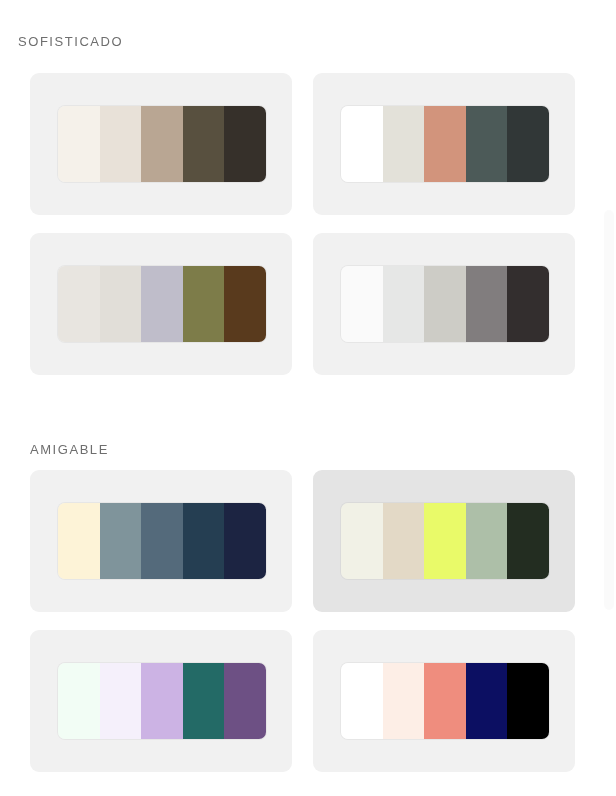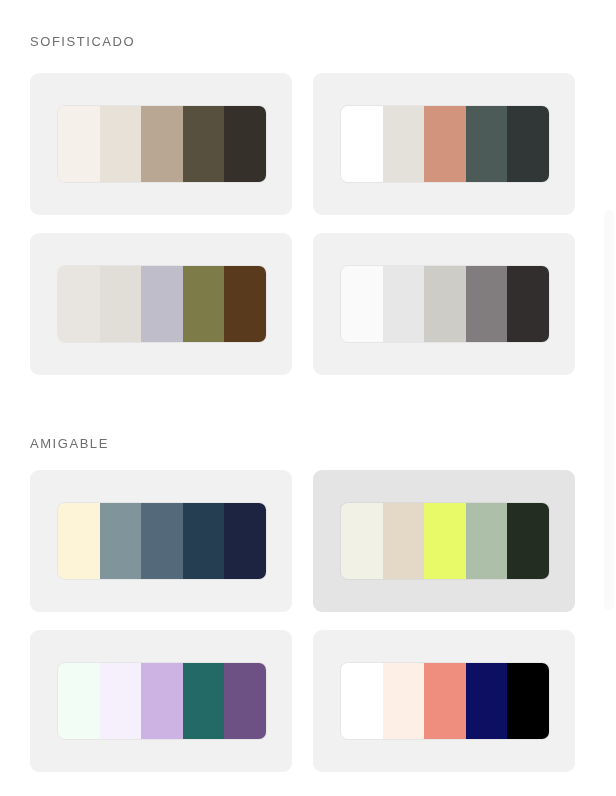--- a/index.html
+++ b/index.html
@@ -42,34 +42,34 @@
   }
 
   #section-sofisticado {
     position: absolute;
     left: 0;
     top: 0;
     width: 616px;
   }
   #section-sofisticado .section-header {
     position: absolute;
-    left: 30px;
+    left: 18px;
     top: 35px;
   }
 
   #section-amigable {
     position: absolute;
     left: 0;
     top: 397px;
     width: 616px;
   }
   #section-amigable .section-header {
     position: absolute;
     left: 30px;
-    top: 40px;
+    top: 46px;
   }
 
   .card-grid {
     position: absolute;
     left: 30px;
     top: 73px;
     width: 546px;
   }
 
   .palette-card {

